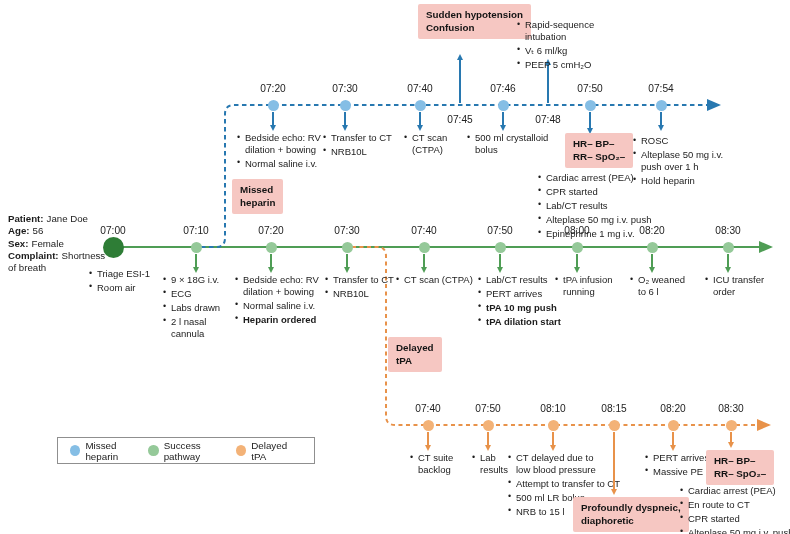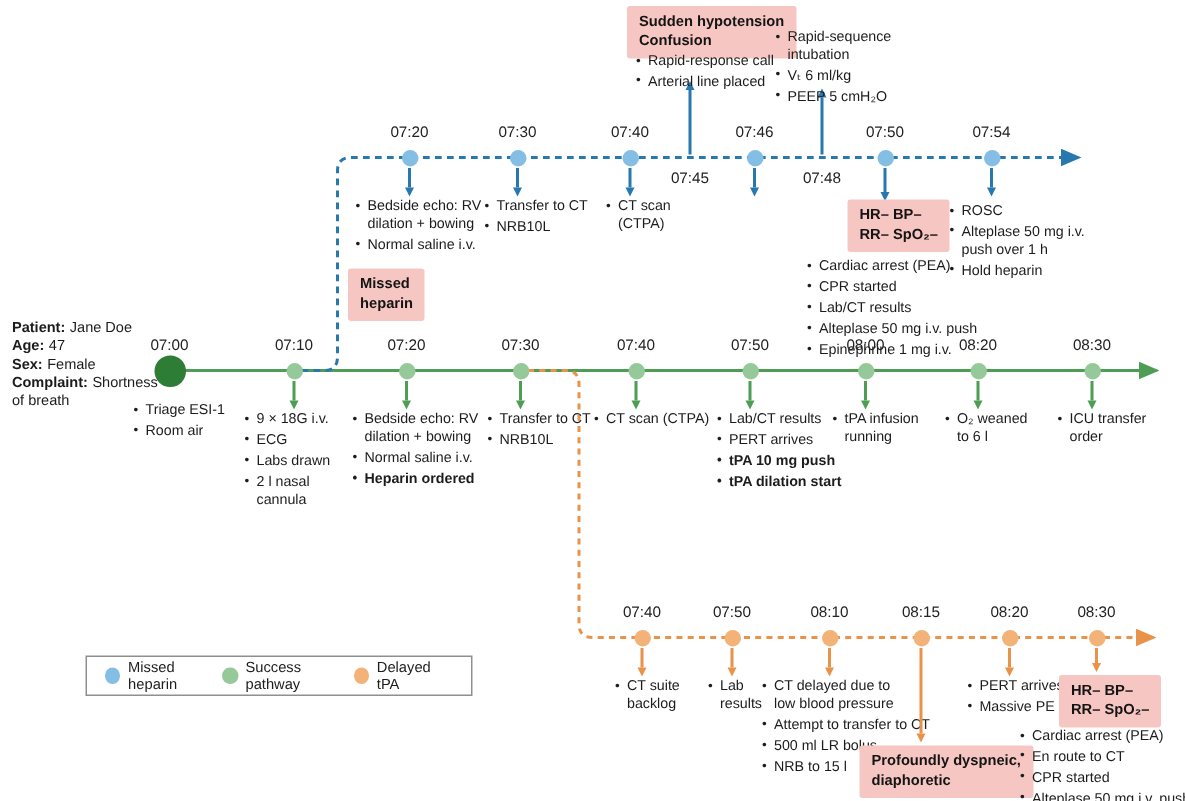--- a/index.html
+++ b/index.html
@@ -51,21 +51,21 @@
           <path d="M0,0L7,3L0,6Z" fill="#e8924a"></path>
         </marker>
     </defs>
     <path d="M113,247 H771" fill="none" stroke="#4f9d55" stroke-width="2" marker-end="url(#ag)"></path>
     <path d="M201,247 H216 Q225,247 225,238 V114 Q225,105 234,105 H719" fill="none" stroke="#2878b0" stroke-width="2" stroke-dasharray="4.5 3.5" marker-end="url(#ab)"></path>
     <path d="M352,247 H377 Q386,247 386,256 V416 Q386,425 395,425 H769" fill="none" stroke="#e8924a" stroke-width="2" stroke-dasharray="4 3.5" marker-end="url(#ao)"></path>
   </svg>
 
   <div class="patient">
     <div><span class="plabel">Patient:</span><span>Jane Doe</span></div>
-    <div><span class="plabel">Age:</span><span>47</span></div>
+    <div><span class="plabel">Age:</span><span>56</span></div>
     <div><span class="plabel">Sex:</span><span>Female</span></div>
     <div><span class="plabel">Complaint:</span><span>Shortness of breath</span></div>
   </div>
 
   <div class="ev blue" style="left:273px;top:105px">
     <span class="dot"></span>
     <div class="time">07:20</div>
     <span class="stem down"></span>
     <ul class="items" style="left:-36px;top:27px;width:120px"><li>Bedside echo: RV
 dilation + bowing</li><li>Normal saline i.v.</li></ul>
@@ -82,26 +82,26 @@
     <span class="stem down"></span>
     <ul class="items" style="left:-16px;top:27px;width:80px"><li>CT scan
 (CTPA)</li></ul>
   </div>
   <div class="ev blue" style="left:460px;top:105px">
     <div class="time below">07:45</div>
     <span class="stem up" style="top:-45px;height:43px"></span>
   </div>
   <div class="badge" style="left:418px;top:4px">Sudden hypotension
 Confusion</div>
-  <ul class="items blue" style="left:424px;top:35px;width:130px"><li>Rapid-response call</li><li>Arterial line placed</li></ul>
   <div class="ev blue" style="left:503px;top:105px">
     <span class="dot"></span>
     <div class="time">07:46</div>
     <span class="stem down"></span>
-    <ul class="items" style="left:-36px;top:27px;width:110px"></ul>
+    <ul class="items" style="left:-36px;top:27px;width:110px"><li>500 ml crystalloid
+bolus</li></ul>
   </div>
   <div class="ev blue" style="left:548px;top:105px">
     <div class="time below">07:48</div>
     <span class="stem up" style="top:-40px;height:38px"></span>
   </div>
   <ul class="items blue" style="left:517px;top:19px;width:120px"><li>Rapid-sequence
 intubation</li><li>Vₜ 6 ml/kg</li><li>PEEP 5 cmH₂O</li></ul>
   <div class="ev blue" style="left:590px;top:105px">
     <span class="dot"></span>
     <div class="time">07:50</div>
@@ -172,20 +172,22 @@
 to 6 l</li></ul>
   </div>
   <div class="ev green" style="left:728px;top:247px">
     <span class="dot"></span>
     <div class="time">08:30</div>
     <span class="stem down"></span>
     <ul class="items" style="left:-23px;top:27px;width:85px"><li>ICU transfer
 order</li></ul>
   </div>
 
+  <div class="badge" style="left:388px;top:337px">Delayed
+tPA</div>
   <div class="ev orange" style="left:428px;top:425px">
     <span class="dot"></span>
     <div class="time">07:40</div>
     <span class="stem down"></span>
     <ul class="items" style="left:-18px;top:27px;width:80px"><li>CT suite
 backlog</li></ul>
   </div>
   <div class="ev orange" style="left:488px;top:425px">
     <span class="dot"></span>
     <div class="time">07:50</div>

